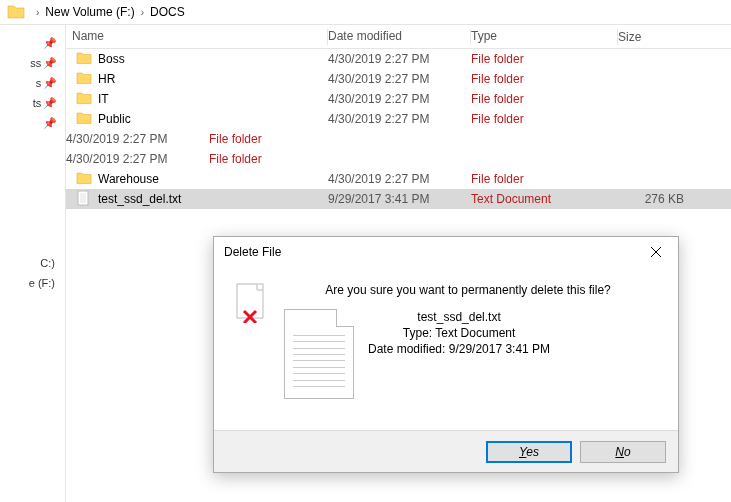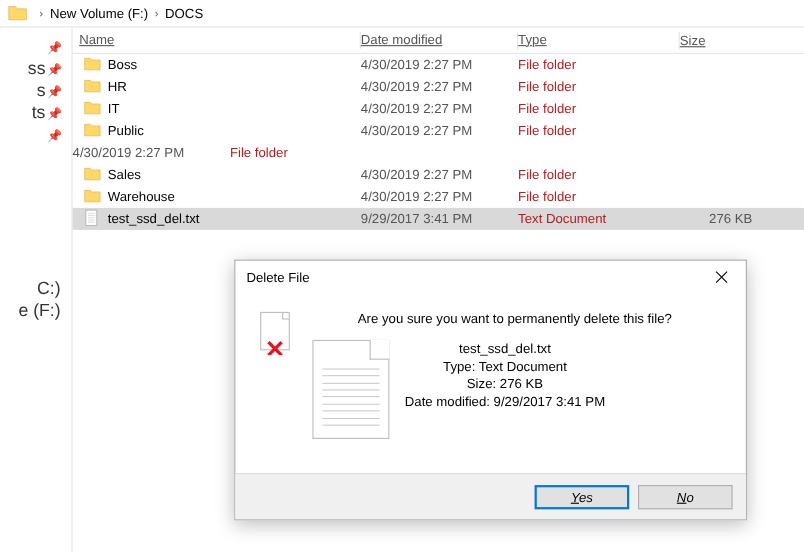--- a/index.html
+++ b/index.html
@@ -7,24 +7,24 @@
     
     .breadcrumb { height: 25px; display: flex; align-items: center; border-bottom: 1px solid #e5e5e5; padding: 0 6px; }
     .bc-folder-icon { width: 20px; height: 20px; display: flex; align-items: center; justify-content: center; margin-right: 4px; }
     .bc-sep { color: #555; margin: 0 6px; font-size: 10px; }
     .bc-item { color: #000; }
     
     .content { display: flex; height: calc(100% - 25px); }
     .nav-pane { width: 66px; border-right: 1px solid #e5e5e5; padding-top: 8px; }
     .nav-item { display: flex; justify-content: flex-end; align-items: center; padding: 5px 8px 5px 0; height: 20px; }
     .pin { color: #6b6b6b; font-size: 11px; }
-    .nav-label { font-size: 16px; color: #333; margin-right: 2px; }
+    .nav-label { font-size: 11px; color: #333; margin-right: 2px; }
     
     .list-area { flex: 1; }
-    .headers { display: flex; height: 24px; align-items: center; border-bottom: 1px solid #e5e5e5; color: #555; text-decoration: underline; }
+    .headers { display: flex; height: 24px; align-items: center; border-bottom: 1px solid #e5e5e5; color: #555; }
     .col-name { width: 262px; padding-left: 6px; }
     .col-date { width: 143px; }
     .col-type { width: 147px; }
     .col-size { width: 70px; text-align: left; }
     .col-sep { border-right: 1px solid #e5e5e5; height: 16px; }
     
     .rows { }
     .row { display: flex; height: 20px; align-items: center; }
     .row.selected { background: #d9d9d9; }
     .cell-name { width: 262px; padding-left: 10px; display: flex; align-items: center; gap: 6px; }
@@ -151,26 +151,20 @@
           <div class="cell-date">4/30/2019 2:27 PM</div>
           <div class="cell-type">File folder</div>
           <div class="cell-size"></div>
         </div>
         <div class="row">
           <div class="cell-date">4/30/2019 2:27 PM</div>
           <div class="cell-type">File folder</div>
           <div class="cell-size"></div>
         </div>
         <div class="row">
-          <div class="cell-name">
-            <span class="folder-icon"><svg width="16" height="16" viewBox="0 0 16 16">
-                <path d="M1 3h5l1.5 1.5H15v9H1z" fill="#ffd866" stroke="#d8a33a" stroke-width="0.5"></path>
-              </svg></span>
-            <span>Sales</span>
-          </div>
           <div class="cell-date">4/30/2019 2:27 PM</div>
           <div class="cell-type">File folder</div>
           <div class="cell-size"></div>
         </div>
         <div class="row">
           <div class="cell-name">
             <span class="folder-icon"><svg width="16" height="16" viewBox="0 0 16 16">
                 <path d="M1 3h5l1.5 1.5H15v9H1z" fill="#ffd866" stroke="#d8a33a" stroke-width="0.5"></path>
               </svg></span>
             <span>Warehouse</span>
@@ -225,21 +219,20 @@
               <div></div>
               <div></div>
               <div></div>
               <div></div>
               <div></div>
             </div>
         </div>
         <div class="dlg-details">
           <div>test_ssd_del.txt</div>
           <div>Type: Text Document</div>
-          <div>Size: 276 KB</div>
           <div>Date modified: 9/29/2017 3:41 PM</div>
         </div>
       </div>
     </div>
   </div>
   <div class="dlg-buttons">
     <div class="dlg-btn focus">
         <span><span class="underline">Y</span><span>es</span></span>
       </div>
     <div class="dlg-btn">

